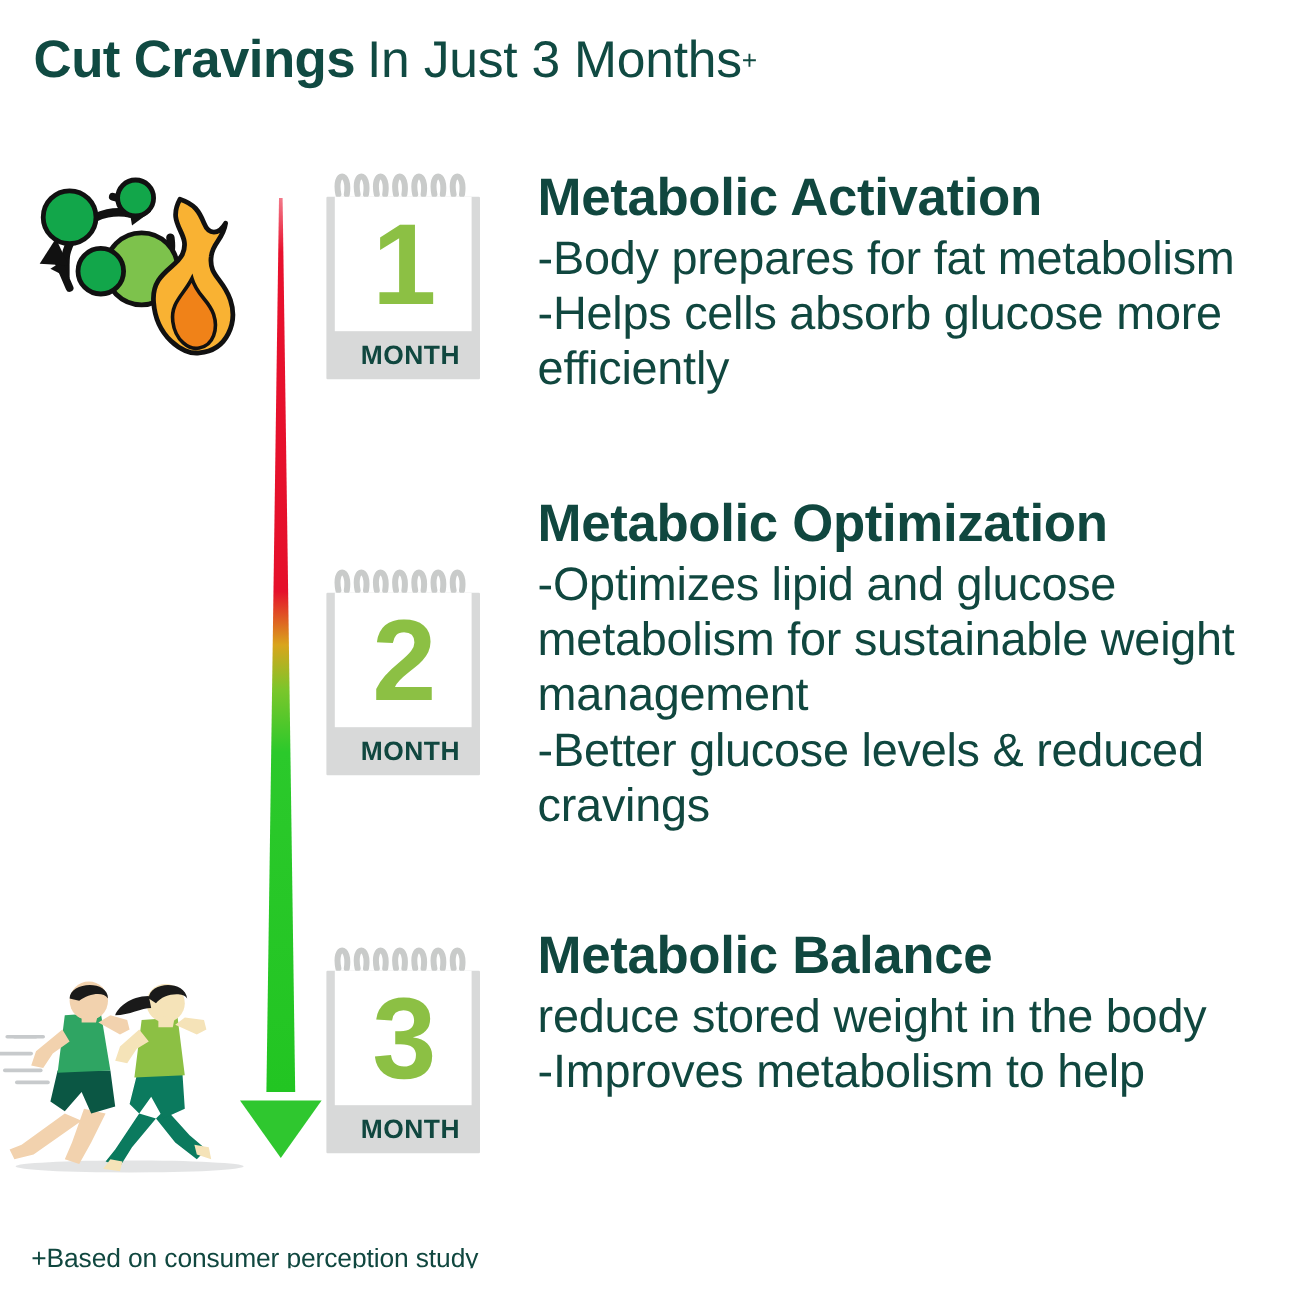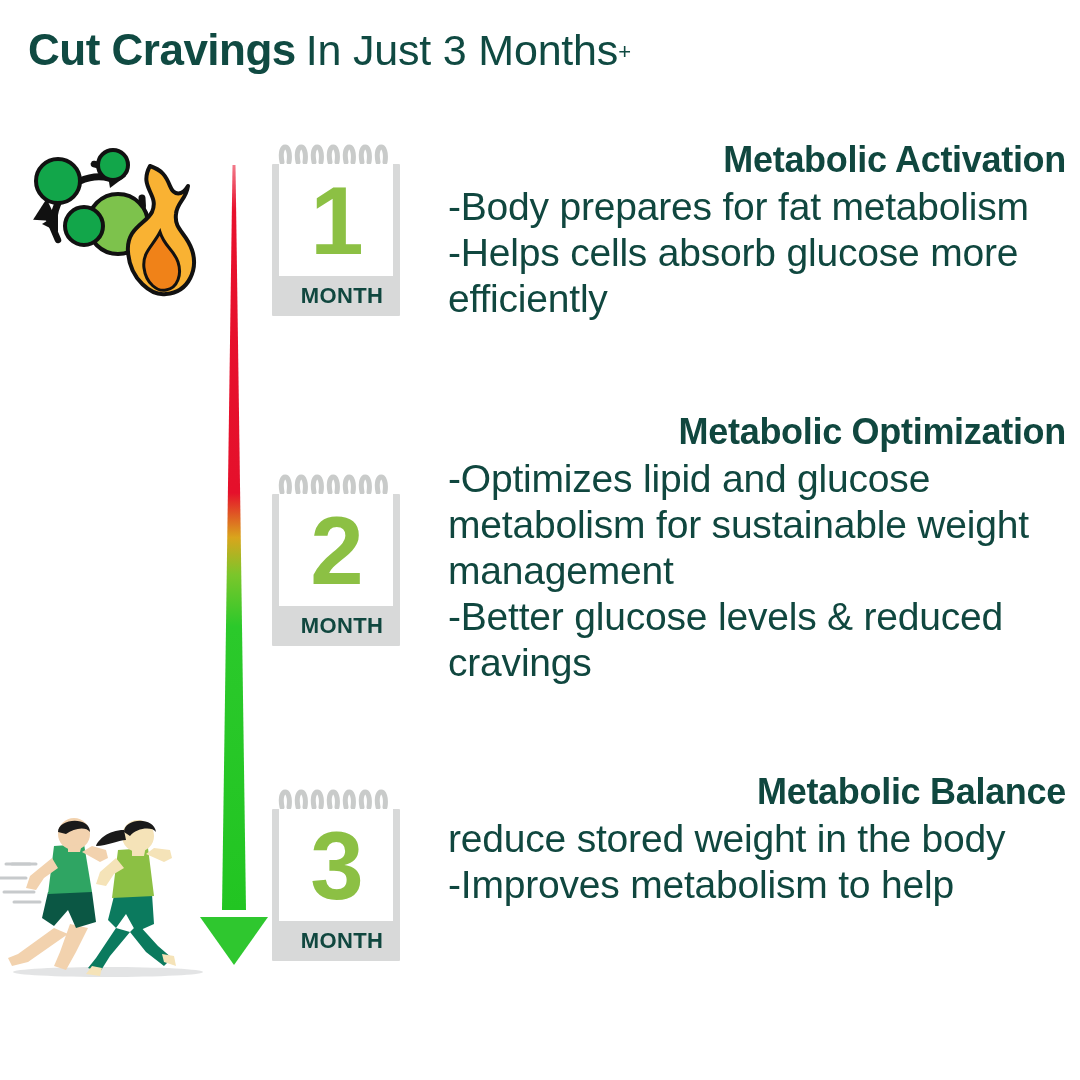--- a/index.html
+++ b/index.html
@@ -129,28 +129,27 @@
   #cal3 { left: 272px; top: 783px; }
 
   
   .step-text {
     position: absolute;
     left: 448px;
     width: 618px;
     color: #10473F;
   }
   .step-heading {
-    font-size: 36px;
+    font-size: 44px;
     font-weight: 700;
     line-height: 1.12;
     letter-spacing: -0.3px;
     font-stretch: condensed;
     margin: 0 0 4px 0;
     white-space: nowrap;
-    text-align: right;
   }
   .step-line {
     font-size: 39px;
     font-weight: 400;
     line-height: 1.18;
     letter-spacing: -0.2px;
     font-stretch: condensed;
     white-space: nowrap;
   }
   #step1 { top: 140px; }
@@ -364,14 +363,15 @@
     <div class="step-line">-Better glucose levels &amp; reduced</div>
     <div class="step-line"> cravings</div>
   </div>
 
   <div class="step-text" id="step3">
     <div class="step-heading">Metabolic Balance</div>
     <div class="step-line"> reduce stored weight in the body</div>
     <div class="step-line">-Improves metabolism to help</div>
   </div>
 
+  <div class="footnote">+Based on consumer perception study</div>
 
 </div>
 
 </body></html>

